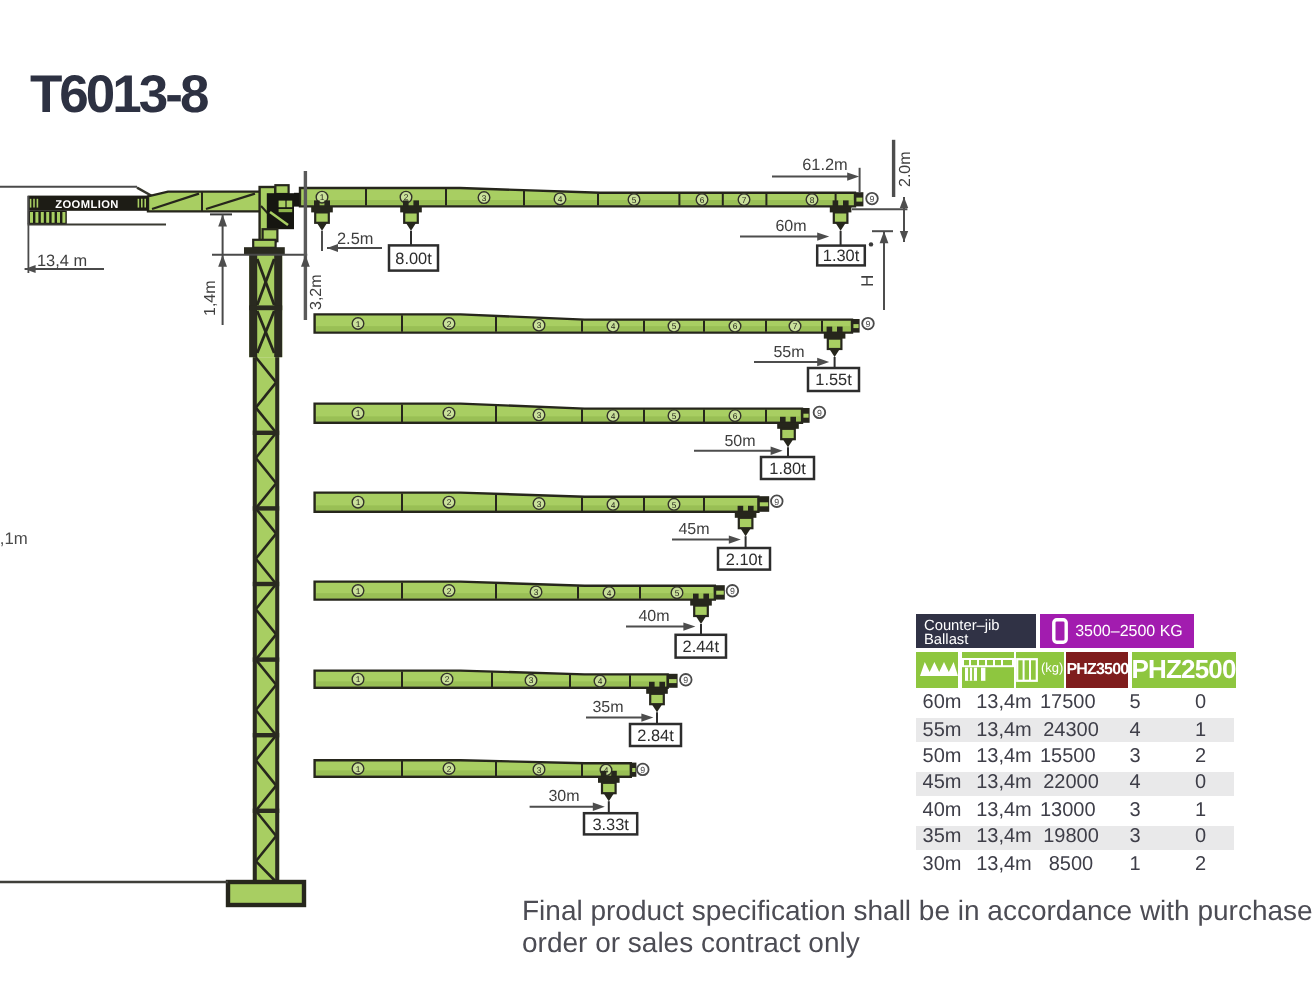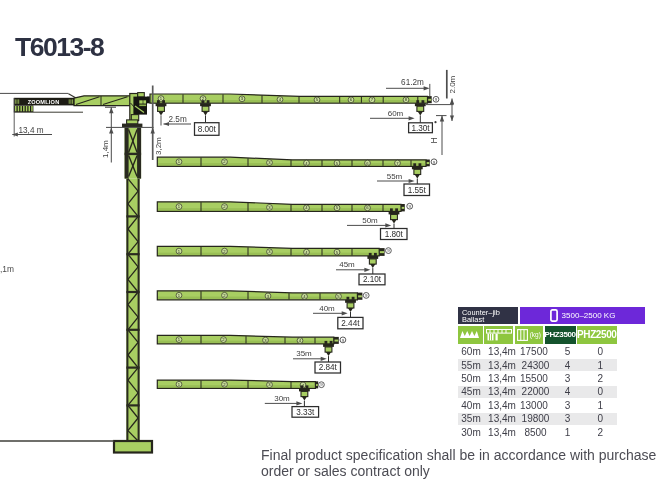--- a/index.html
+++ b/index.html
@@ -357,24 +357,24 @@
 <polygon points="452.0,121.0 449.9,115.5 454.1,115.5" fill="#4d4d4d"></polygon>
 <line x1="426" y1="104.6" x2="453.7" y2="104.6" stroke="#4d4d4d" stroke-width="1.0"></line>
 <line x1="436" y1="115.6" x2="446.5" y2="115.6" stroke="#4d4d4d" stroke-width="1.0"></line>
 <line x1="442.0" y1="115.6" x2="442.0" y2="155" stroke="#4d4d4d" stroke-width="1.0"></line>
 <polygon points="442.0,115.6 439.8,121.6 444.2,121.6" fill="#4d4d4d"></polygon>
 <text x="436.5" y="143.5" font-size="8.5" fill="#3f3f3f" text-anchor="start" font-weight="normal" transform="rotate(-90 436.5 143.5)" font-family="Liberation Sans, sans-serif">H</text>
 <circle cx="435.5" cy="122.2" r="1.1" fill="#3a3a3a"></circle>
 <text x="-9.4" y="271.8" font-size="8.4" fill="#4a4a4a" text-anchor="start" font-weight="normal" font-family="Liberation Sans, sans-serif">40,1m</text>
 </svg>
 
-<div style="position:absolute;left:458px;top:307px;width:187px;height:17px;display:flex;">
+<div style="position:absolute;left:458px;top:307px;width:139px;height:17px;display:flex;">
   <div style="width:60px;background:#303245;color:#fff;font-size:7.4px;line-height:1.05;padding:1.5px 0 0 4px;">Counter–jib<br>Ballast</div>
   <div style="width:2px;background:#fff;"></div>
-  <div style="flex:1;background:#6d28d9;color:#fff;font-size:8px;display:flex;align-items:center;justify-content:center;gap:4px;">
+  <div style="flex:1;background:#a21caf;color:#fff;font-size:8px;display:flex;align-items:center;justify-content:center;gap:4px;">
         <svg width="8" height="13" viewBox="0 0 8 13" style="display:block">
           <rect x="0.9" y="0.9" width="6.2" height="11.2" rx="1.5" fill="none" stroke="#fff" stroke-width="1.7"></rect>
         </svg>
         <span>3500–2500 KG</span>
       </div>
 </div>
 <div style="position:absolute;left:458px;top:325.7px;width:158.5px;height:18.6px;display:flex;gap:1.5px;">
   <div style="width:26.5px;background:#8ec63f;display:flex;align-items:center;justify-content:flex-start;padding-left:2px;">
         <svg width="19" height="7" viewBox="0 0 19 7" style="display:block">
           <path d="M0 7 L2.4 0 L4.8 5 L7.2 0 L9.6 5 L12 0 L14.4 5 L16.8 0 L19 7 Z" fill="#fff"></path>
@@ -395,22 +395,22 @@
         </svg>
       </div>
   <div style="width:30.5px;background:#8ec63f;display:flex;align-items:center;justify-content:center;gap:1.5px;">
         <svg width="11" height="12" viewBox="0 0 11 12" style="display:block">
           <rect x="0.6" y="0.6" width="9.8" height="10.8" fill="none" stroke="#fff" stroke-width="1.1"></rect>
           <line x1="3.8" y1="0.6" x2="3.8" y2="11.4" stroke="#fff" stroke-width="1"></line>
           <line x1="7.0" y1="0.6" x2="7.0" y2="11.4" stroke="#fff" stroke-width="1"></line>
         </svg>
         <span style="color:#fff;font-size:6.5px;">(kg)</span>
       </div>
-  <div style="width:32px;background:#14532d;color:#fff;font-size:8px;font-weight:bold;display:flex;align-items:center;justify-content:center;letter-spacing:-0.4px;text-align:right;">PHZ3500</div>
-  <div style="flex:1;background:#8ec63f;color:#fff;font-size:10px;font-weight:bold;display:flex;align-items:center;justify-content:center;letter-spacing:-0.4px;">PHZ2500</div>
+  <div style="width:32px;background:#7f1d1d;color:#fff;font-size:8px;font-weight:bold;display:flex;align-items:center;justify-content:center;letter-spacing:-0.4px;text-align:right;">PHZ3500</div>
+  <div style="flex:1;background:#8ec63f;color:#fff;font-size:13px;font-weight:bold;display:flex;align-items:center;justify-content:center;letter-spacing:-0.4px;">PHZ2500</div>
 </div>
 <div style="position:absolute;left:458px;top:346.0px;width:158.5px;height:11.6px;background:#ffffff;display:flex;align-items:center;font-size:10px;color:#3e3e48;">
       <div style="width:26px;text-align:center">60m</div>
       <div style="width:36px;text-align:center">13,4m</div>
       <div style="width:31px;">17500</div>
       <div style="width:33px;text-align:center">5</div>
       <div style="width:32.5px;text-align:center">0</div>
     </div>
 <div style="position:absolute;left:458px;top:359.4px;width:158.5px;height:11.6px;background:#e9e9ea;display:flex;align-items:center;font-size:10px;color:#3e3e48;">
       <div style="width:26px;text-align:center">55m</div>

